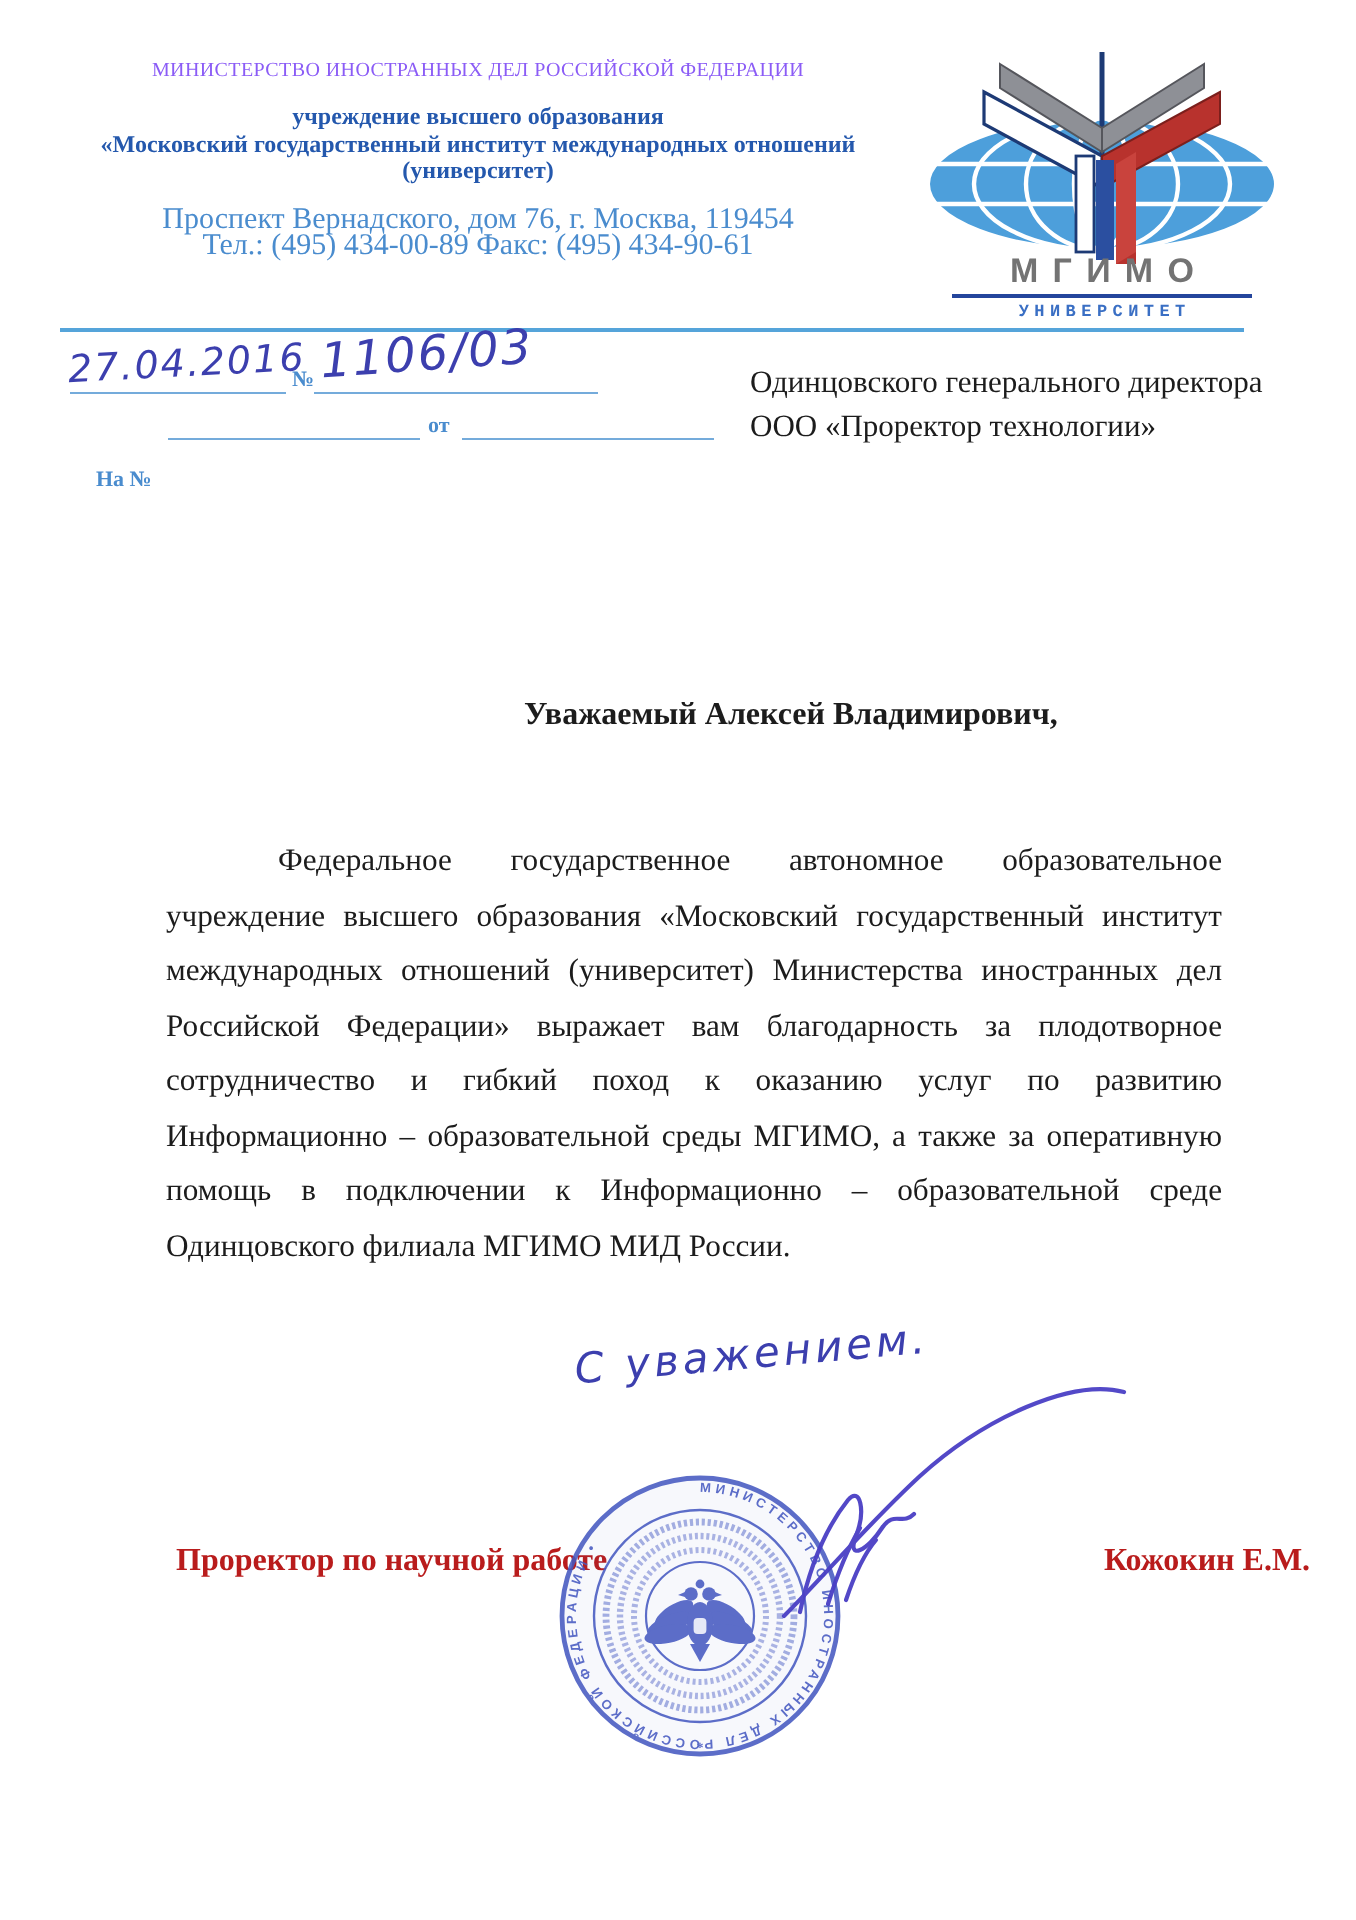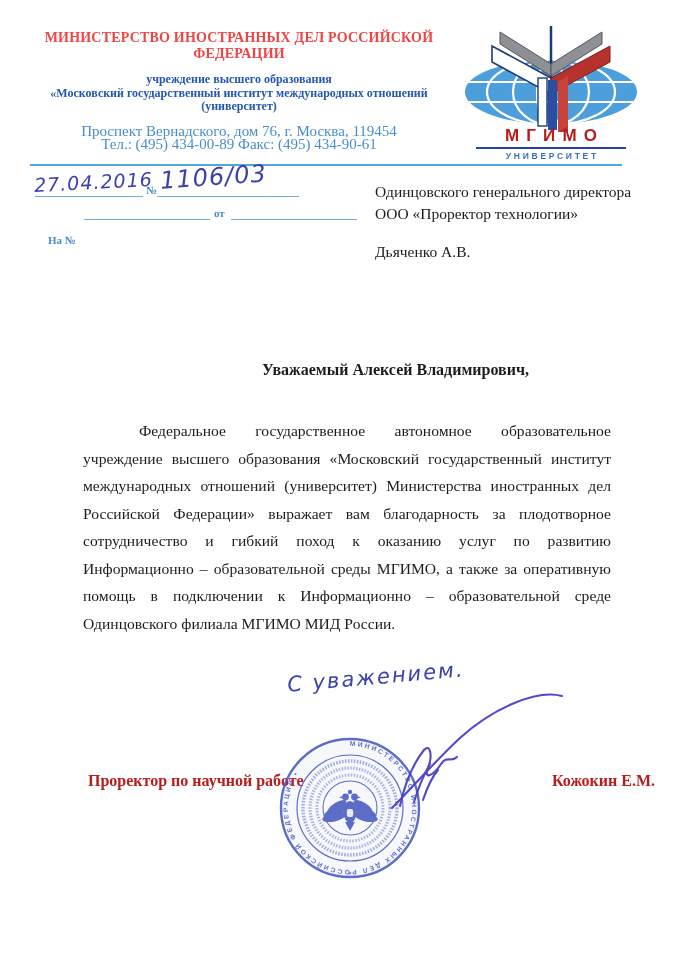--- a/index.html
+++ b/index.html
@@ -4,63 +4,63 @@
 <style>
   html,body{margin:0;padding:0;background:#ffffff;}
   #page{
     position:relative;width:678px;height:960px;background:#ffffff;overflow:hidden;
     font-family:"Liberation Serif", serif;color:#1c1c1c;
   }
   .abs{position:absolute;}
 
   
   #letterhead{left:24px;top:30px;width:430px;text-align:center;}
-  .ministry{font-size:14px;font-weight:bold;color:#ef4444;letter-spacing:.2px;}
+  .ministry{font-size:10px;font-weight:normal;color:#8b5cf6;letter-spacing:.2px;}
   .org{margin-top:11px;font-size:12px;font-weight:bold;color:#2458ad;line-height:13.5px;}
   .addr{margin-top:11px;font-size:15px;color:#4a8cce;line-height:13px;}
 
   
   #rule{left:30px;top:164px;width:592px;height:2px;background:#55a4da;}
 
   
   .hand{font-family:"DejaVu Sans",sans-serif;font-style:italic;color:#3c3fae;}
   #hand-date{left:34px;top:171px;font-size:19px;transform:rotate(-3deg);letter-spacing:1px;}
   #hand-number{left:160px;top:163px;font-size:24px;transform:rotate(-4deg);letter-spacing:1px;z-index:3;}
   .formlabel{font-size:11px;color:#4a8cce;font-weight:bold;}
   .fill-line{border-bottom:1.4px solid #74abdb;height:1px;}
 
   
   #recipient{left:375px;top:181px;width:280px;font-size:15.5px;line-height:21.5px;}
   #recipient .name{margin-top:17px;}
 
   
-  #salutation{left:262px;top:361px;font-size:16px;font-weight:bold;}
+  #salutation{left:262px;top:349px;font-size:16px;font-weight:bold;}
   #body-par{left:83px;top:417px;width:528px;font-size:15.6px;line-height:27.5px;
             text-align:justify;text-indent:56px;}
 
   
   #hand-closing{left:287px;top:665px;font-size:21px;letter-spacing:2px;transform:rotate(-5deg);}
 
   
   .signoff{top:772px;font-size:16px;font-weight:bold;color:#b91c1c;}
   #signoff-position{left:88px;}
   #signoff-name{left:512px;margin-left:40px;}
 
   
   #stamp{left:270px;top:731px;z-index:1;}
   #signature{left:330px;top:678px;z-index:2;}
 
   
   #logo{left:462px;top:20px;width:194px;height:146px;}
   #logo-word{position:absolute;left:14px;top:106px;width:150px;text-align:center;
     font-family:"Liberation Sans",sans-serif;font-weight:bold;font-size:17px;
-    color:#b91c1c;letter-spacing:.42em;text-indent:.42em;
+    color:#737373;letter-spacing:.42em;text-indent:.42em;
     border-bottom:2px solid #24459c;padding-bottom:1px;}
   #logo-sub{position:absolute;left:14px;top:131px;width:150px;text-align:center;
-    font-family:Liberation Sans, sans-serif;font-weight:bold;font-size:8.5px;
+    font-family:Liberation Mono, monospace;font-weight:bold;font-size:8.5px;
     color:#3a6fc4;letter-spacing:.32em;text-indent:.32em;}
 </style>
 </head>
 <body>
 
 <div id="page">
 
   <div class="abs" id="letterhead">
     <div class="ministry">МИНИСТЕРСТВО ИНОСТРАННЫХ ДЕЛ РОССИЙСКОЙ ФЕДЕРАЦИИ</div>
     <div class="org">
@@ -108,21 +108,20 @@
   <div class="abs fill-line" style="left:157px;top:195px;width:142px;"></div>
 
   <div class="abs formlabel" style="left:48px;top:207px;margin-top:27px;">На №</div>
   <div class="abs fill-line" style="left:84px;top:218px;width:126px;"></div>
   <div class="abs formlabel" style="left:214px;top:207px;">от</div>
   <div class="abs fill-line" style="left:231px;top:218px;width:126px;"></div>
 
   <div class="abs" id="recipient">
     <div>Одинцовского генерального директора</div>
     <div>ООО «Проректор технологии»</div>
-    <div class="name">Дьяченко А.В.</div>
   </div>
 
   <div class="abs" id="salutation">Уважаемый Алексей Владимирович,</div>
   <div class="abs" id="body-par">Федеральное государственное автономное образовательное учреждение высшего образования «Московский государственный институт международных отношений (университет) Министерства иностранных дел Российской Федерации» выражает вам благодарность за плодотворное сотрудничество и гибкий поход к оказанию услуг по развитию Информационно – образовательной среды МГИМО, а также за оперативную помощь в подключении к Информационно – образовательной среде Одинцовского филиала МГИМО МИД России.</div>
 
   <div class="abs hand" id="hand-closing">С уважением.</div>
 
   <div class="abs" id="stamp">
     <svg width="160" height="152" viewBox="0 0 160 152" opacity="0.88">
       <defs>

